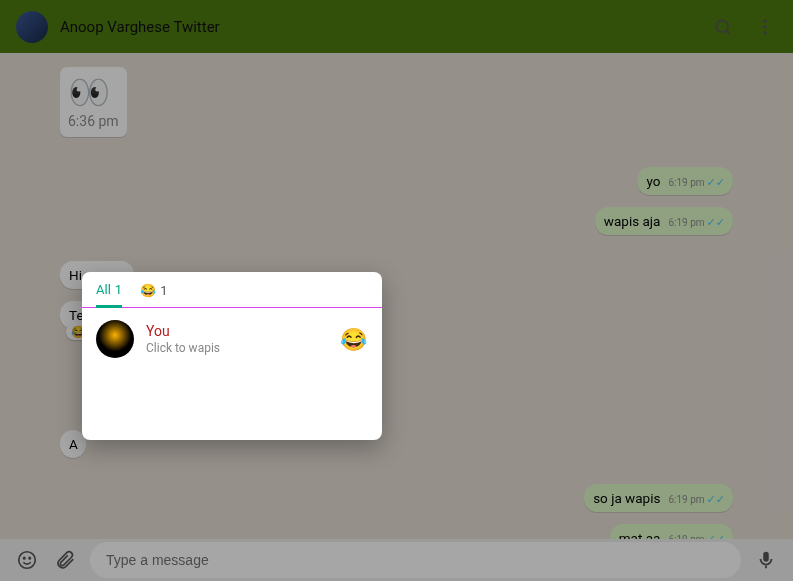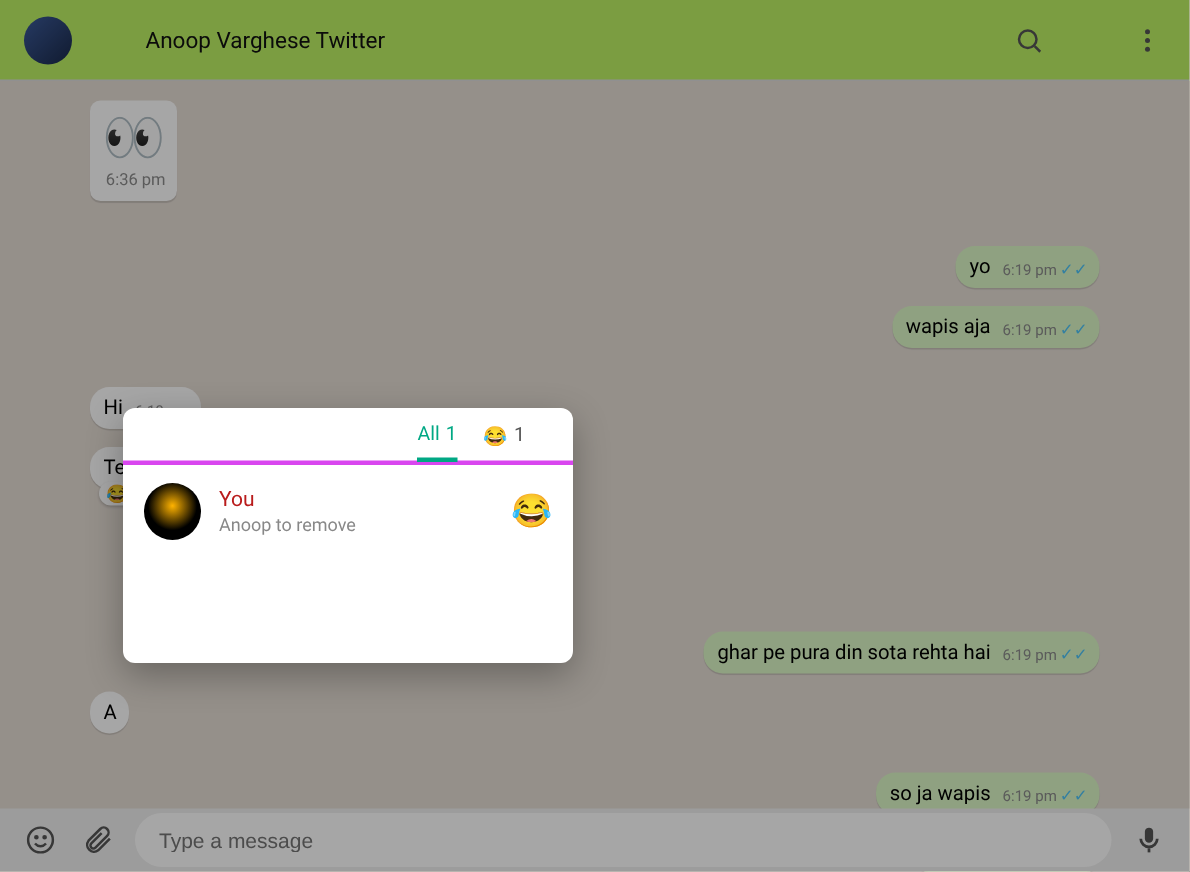--- a/index.html
+++ b/index.html
@@ -1,21 +1,21 @@
 <!DOCTYPE html>
 <html><head>
 <meta charset="utf-8">
 <style>
   * { box-sizing: border-box; margin: 0; padding: 0; }
   html, body { width: 793px; height: 581px; overflow: hidden; font-family: -apple-system, "Segoe UI", Roboto, Arial, sans-serif; }
   body { background: #e5ddd5; position: relative; }
 
   .header {
-    height: 54px; background: #bef264; display: flex; align-items: center;
-    padding: 16px 16px; border-bottom: 1px solid #ddd; gap: 37px;
+    height: 54px; background: #4d7c0f; display: flex; align-items: center;
+    padding: 16px 16px; border-bottom: 1px solid #ddd;
   }
   .avatar { width: 32px; height: 32px; border-radius: 50%; background: linear-gradient(135deg,#3b5998,#1a2a4a); margin-right: 12px; }
   .header-title { font-size: 15px; color: #111; flex: 1; }
   .header-icon { width: 24px; height: 24px; margin-left: 18px; color: #555; cursor: pointer; display:flex; align-items:center; justify-content:center; }
 
   .chat { position: absolute; top: 54px; bottom: 54px; left: 0; right: 0; padding: 10px 60px; }
 
   .msg { position: relative; margin: 3px 0; max-width: 70%; clear: both; }
   .msg.in { float: left; }
   .msg.out { float: right; }
@@ -24,21 +24,21 @@
     display: inline-block; position: relative; box-shadow: 0 1px 0.5px rgba(0,0,0,0.13);
   }
   .in .bubble { background: #ffffff; }
   .out .bubble { background: #dcf8c6; }
   .meta { font-size: 10px; color: #8c8c8c; display: inline-block; margin-left: 8px; vertical-align: bottom; }
   .tick { color: #4fc3f7; margin-left: 2px; font-size: 11px; }
   .clr { clear: both; height: 6px; }
 
   .sticker-bubble { background:#fff; padding:8px; border-radius:7px; display:inline-block; box-shadow:0 1px 0.5px rgba(0,0,0,0.13);}
   .sticker { font-size: 34px; line-height:1; }
-  .sticker-time { font-size:11px; color:#8c8c8c; text-align:right; margin-top:4px; }
+  .sticker-time { font-size:14px; color:#8c8c8c; text-align:right; margin-top:4px; }
 
   .reaction-bubble {
     position: absolute; bottom: -11px; left: 6px;
     background: #fff; border-radius: 11px; padding: 1px 5px;
     font-size: 12px; box-shadow: 0 1px 2px rgba(0,0,0,0.2);
   }
   .react-btn {
     position:absolute; right:-28px; top:50%; transform:translateY(-50%);
     width:22px; height:22px; border-radius:50%; background:#fff;
     box-shadow:0 1px 2px rgba(0,0,0,0.2); display:flex; align-items:center; justify-content:center;
@@ -58,21 +58,21 @@
 
   .dim-overlay {
     position:absolute; inset:0; background:rgba(0,0,0,0.35); z-index:5;
   }
 
   .reaction-popup {
     position:absolute; z-index:10; left:82px; top:272px; width:300px;
     background:#fff; border-radius:8px; box-shadow:0 8px 24px rgba(0,0,0,0.3);
     overflow:hidden;
   }
-  .tabs { display:flex; padding:10px 14px 0; border-bottom:3px solid #d946ef;justify-content:flex-end; }
+  .tabs { display:flex; padding:10px 14px 0; border-bottom:1px solid #d946ef; }
   .tab { margin-right:18px; padding-bottom:8px; font-size:13px; color:#555; cursor:pointer; display:flex; align-items:center; gap:4px;}
   .tab.active { color:#00a884; border-bottom:3px solid #00a884; margin-bottom:-1px;}
   .reaction-row { display:flex; align-items:center; padding:12px 14px; cursor:pointer;}
   .row-avatar { width:38px; height:38px; border-radius:50%; background:radial-gradient(circle at 50% 40%, #ffb300 0%, #000 55%); margin-right:12px; flex-shrink:0;}
   .row-texts { flex:1; }
   .row-name { font-size:14px; color:#b91c1c; }
   .row-sub { font-size:12px; color:#888; margin-top:2px;}
   .row-emoji { font-size:22px; }
   .popup-spacer { height:70px; }
 </style>
@@ -131,23 +131,20 @@
           <circle cx="12" cy="12" r="9"></circle>
           <circle cx="9" cy="10" r="0.5" fill="currentColor"></circle>
           <circle cx="15" cy="10" r="0.5" fill="currentColor"></circle>
           <path d="M8.5 14.5c1 1.2 2.2 1.8 3.5 1.8s2.5-.6 3.5-1.8"></path>
         </svg>
     </div>
   </div>
   <div class="clr"></div>
   <div style="height:70px; clear:both;"></div>
 
-  <div class="msg out">
-    <div class="bubble"><span>ghar pe pura din sota rehta hai</span><span class="meta"><span>6:19 pm</span><span class="tick">✓✓</span></span></div>
-  </div>
   <div class="clr"></div>
 
   <div class="msg in">
     <div class="bubble"><span>A</span></div>
   </div>
   <div class="clr"></div>
   <div style="height:14px; clear:both;"></div>
 
   <div class="msg out">
     <div class="bubble"><span>so ja wapis</span><span class="meta"><span>6:19 pm</span><span class="tick">✓✓</span></span></div>
@@ -193,18 +190,18 @@
     </div>
     <div class="tab">
       <span>😂</span>
       <span>1</span>
     </div>
   </div>
   <div class="reaction-row">
     <div class="row-avatar"></div>
     <div class="row-texts">
       <div class="row-name">You</div>
-      <div class="row-sub">Anoop to remove</div>
+      <div class="row-sub">Click to wapis</div>
     </div>
     <div class="row-emoji">😂</div>
   </div>
   <div class="popup-spacer"></div>
 </div>
 
 </body></html>

